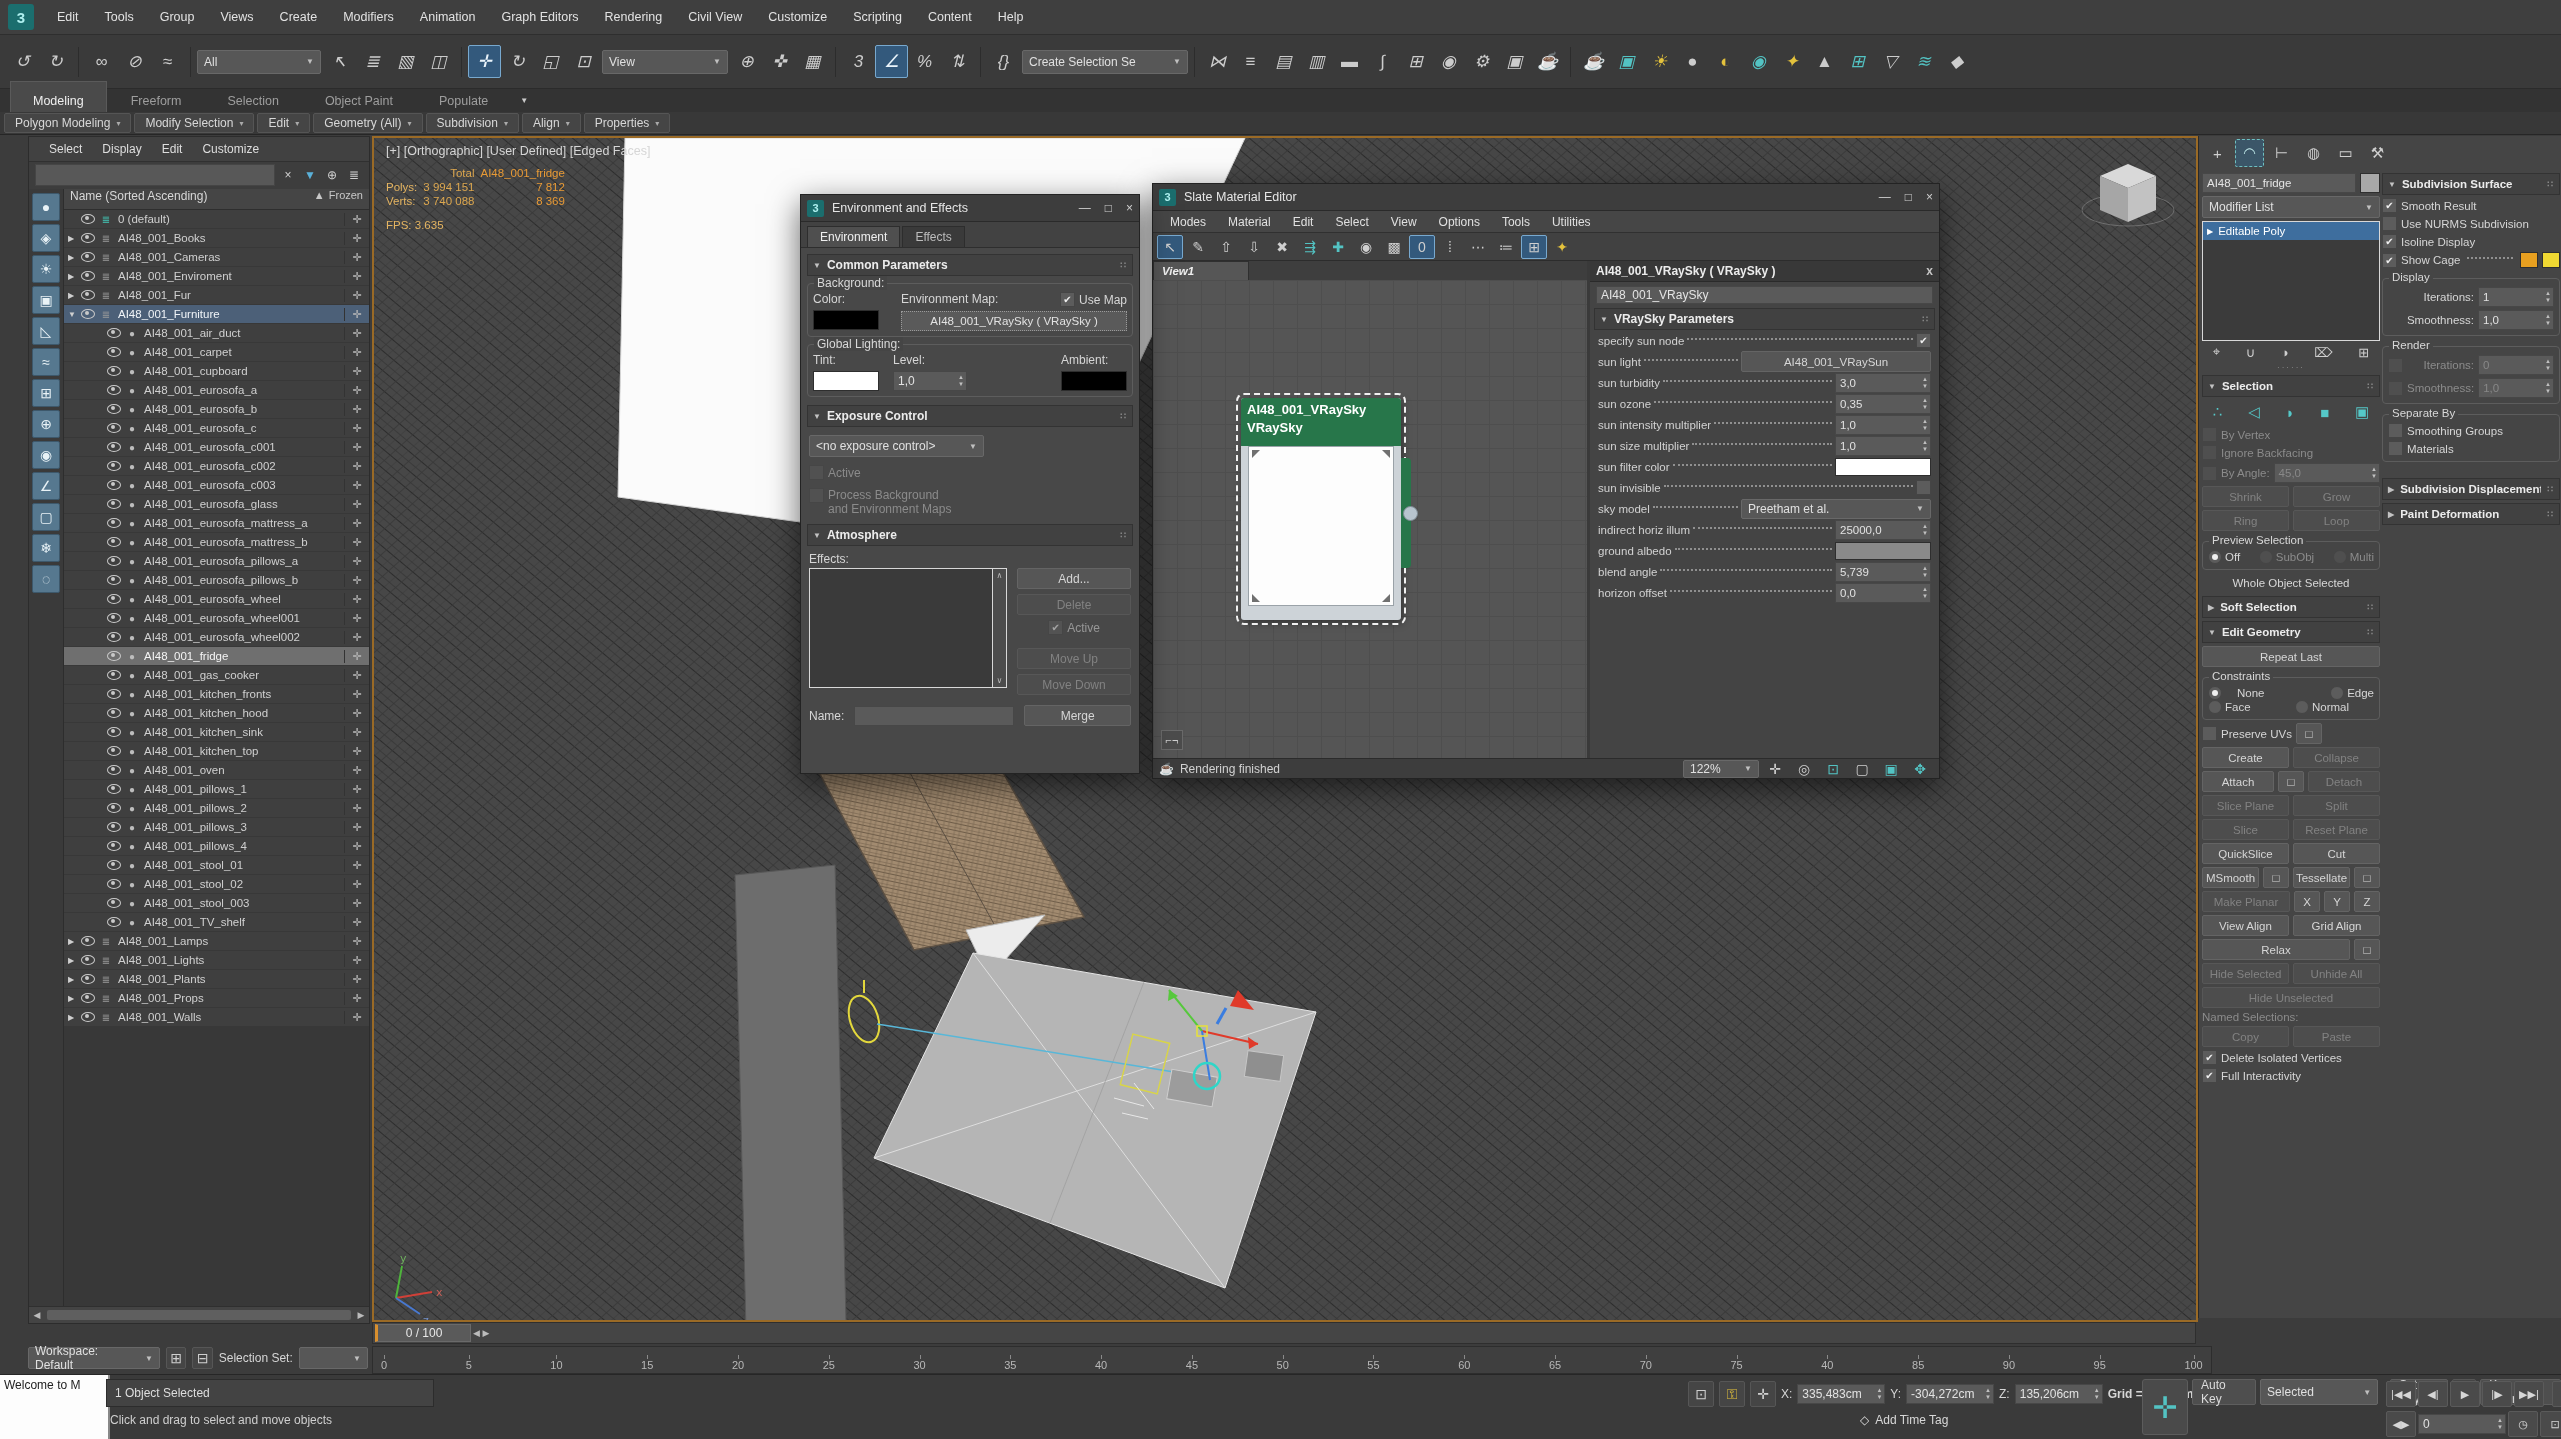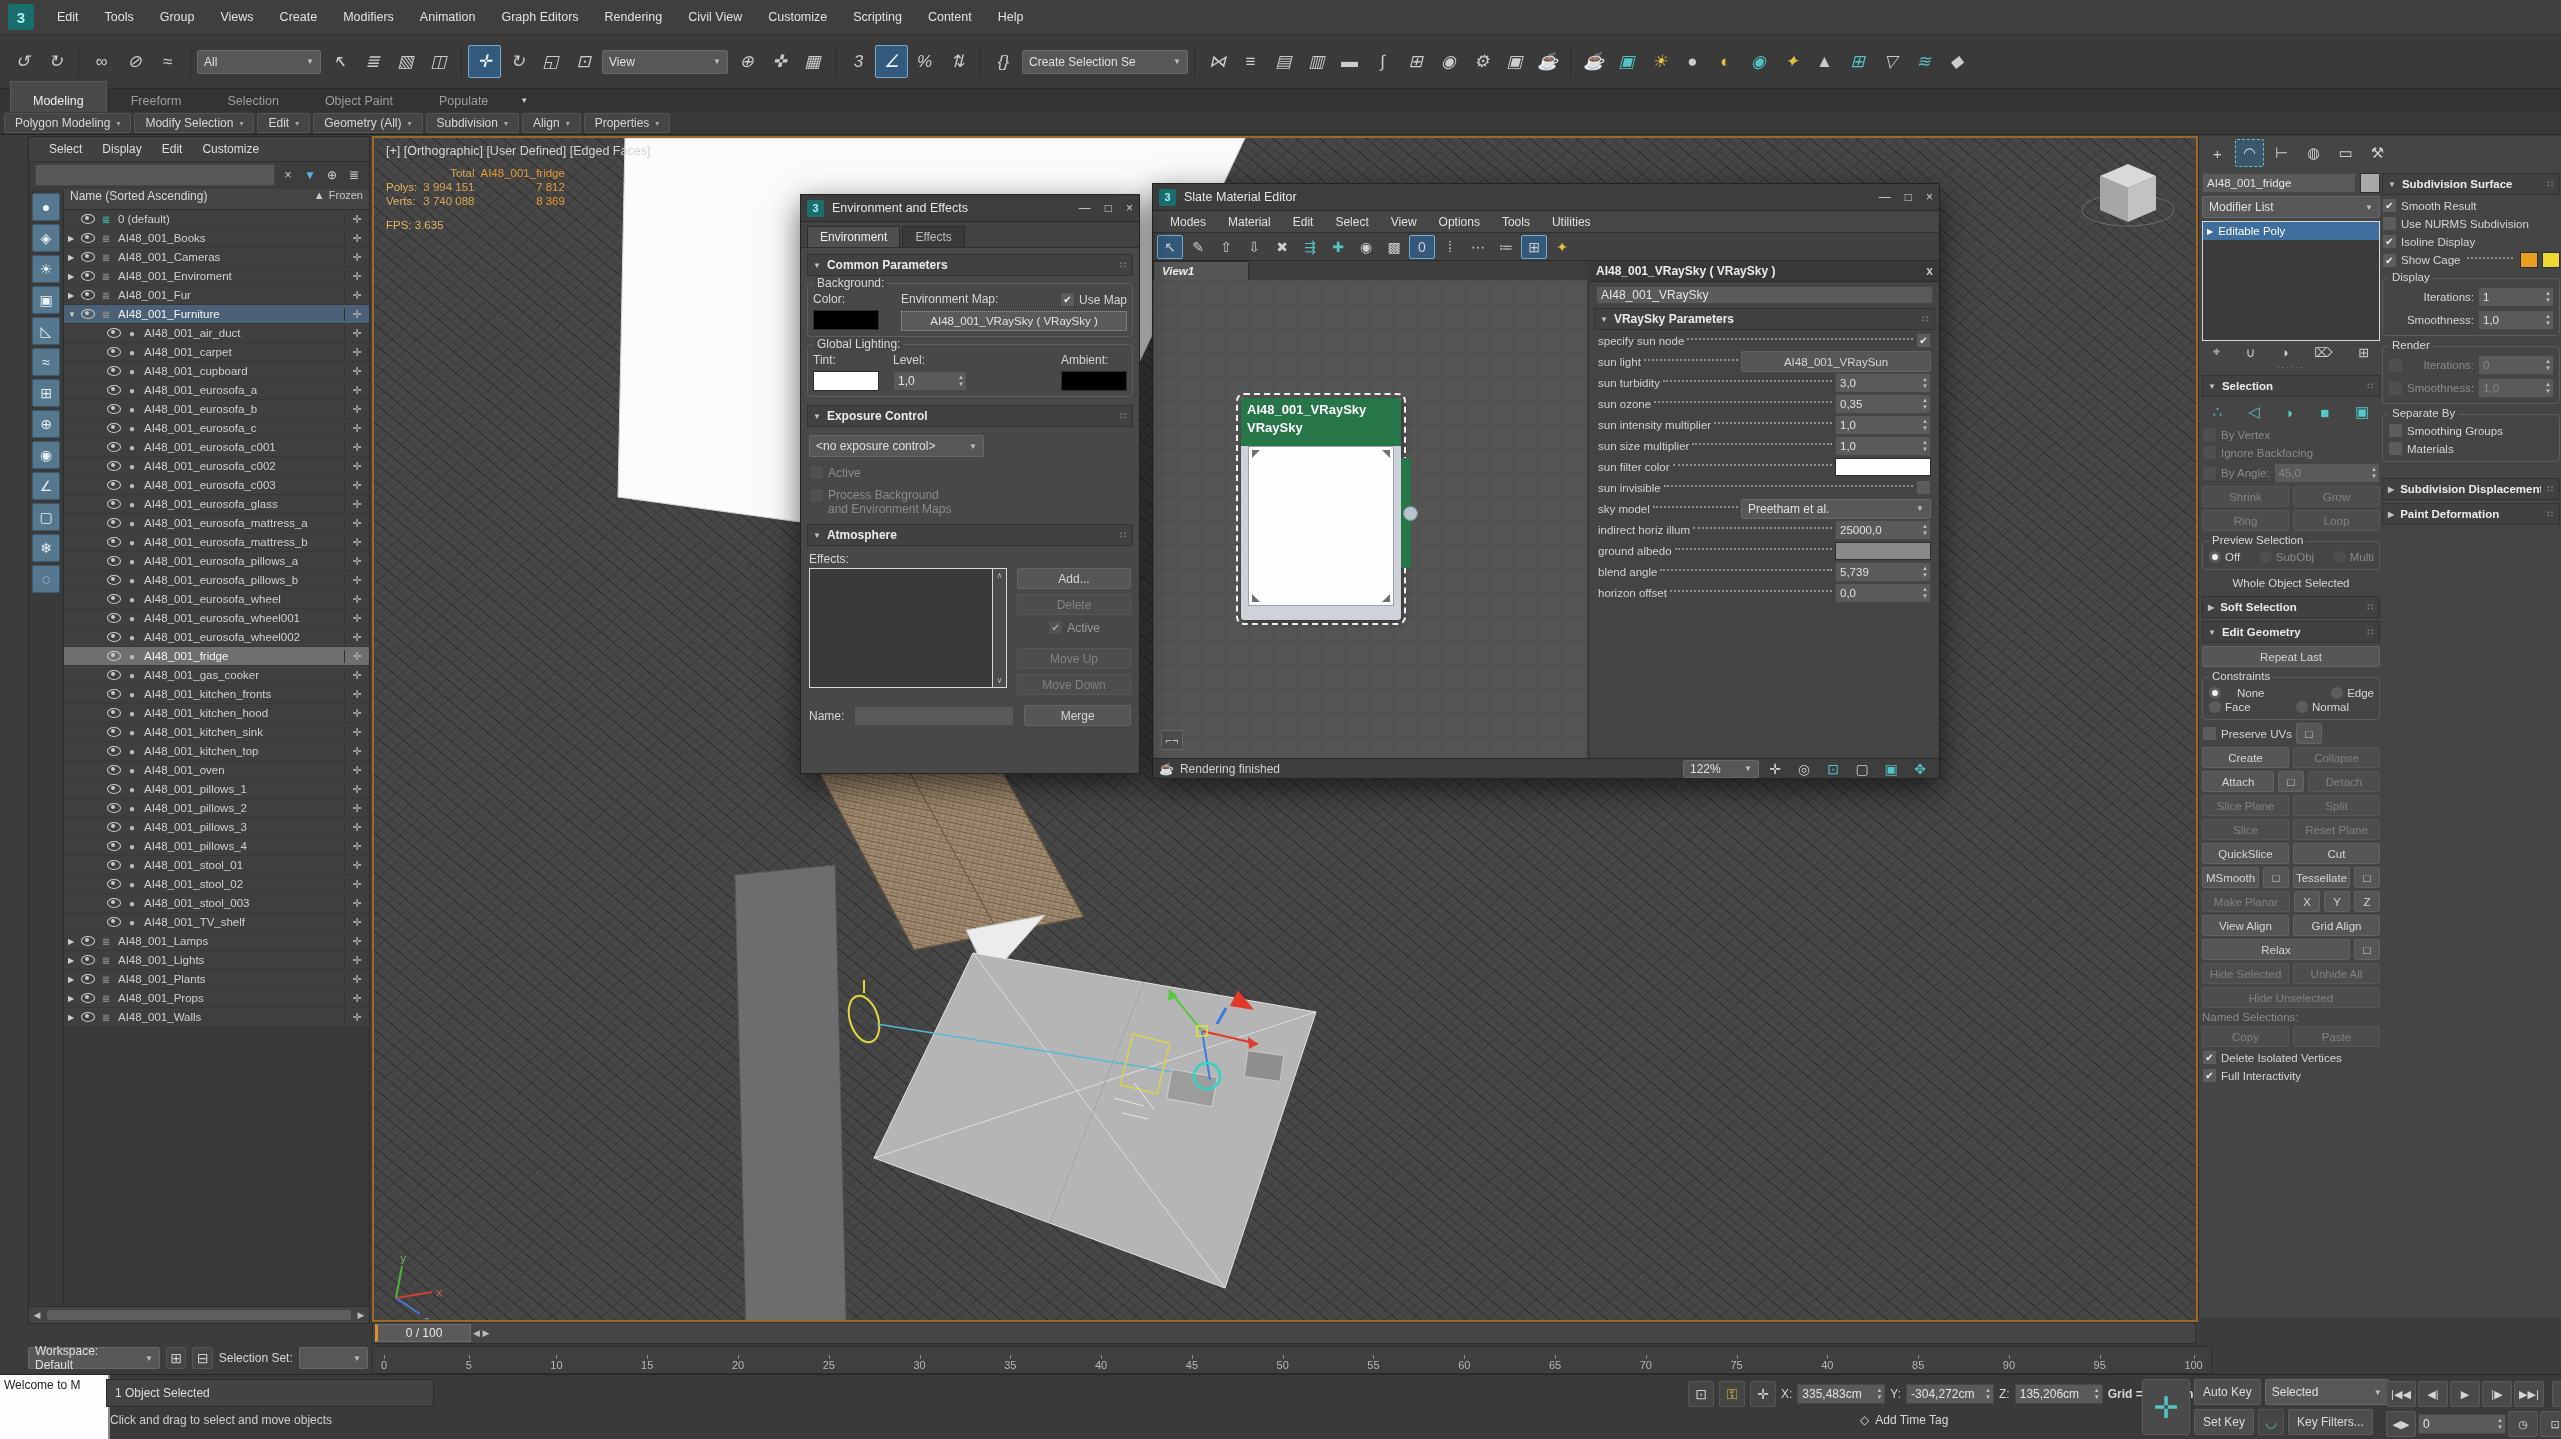--- a/index.html
+++ b/index.html
@@ -1272,21 +1272,21 @@
         </span>
       </span>
     <span class="lbl" style="font-weight:bold">Grid = 100,0cm</span>
   </div>
   <div id="tagrow" class="abs">
     <span>◇</span>
     <span>Add Time Tag</span>
   </div>
   <div id="keyblock" class="abs">
     <div id="setkeys">✛</div>
-    <div style="display:flex;flex-direction:column;gap:4px">
+    <div style="display:flex;gap:12px">
       <div style="display:flex;gap:4px">
         <span class="kb">Auto Key</span>
         <div class="dd" style="width:110px;height:24px">
           <span>Selected</span>
             <span class="car">▼</span>
         </div>
       </div>
       <div style="display:flex;gap:4px">
         <span class="kb">Set Key</span>
         <span class="sbi tl">◡</span>

